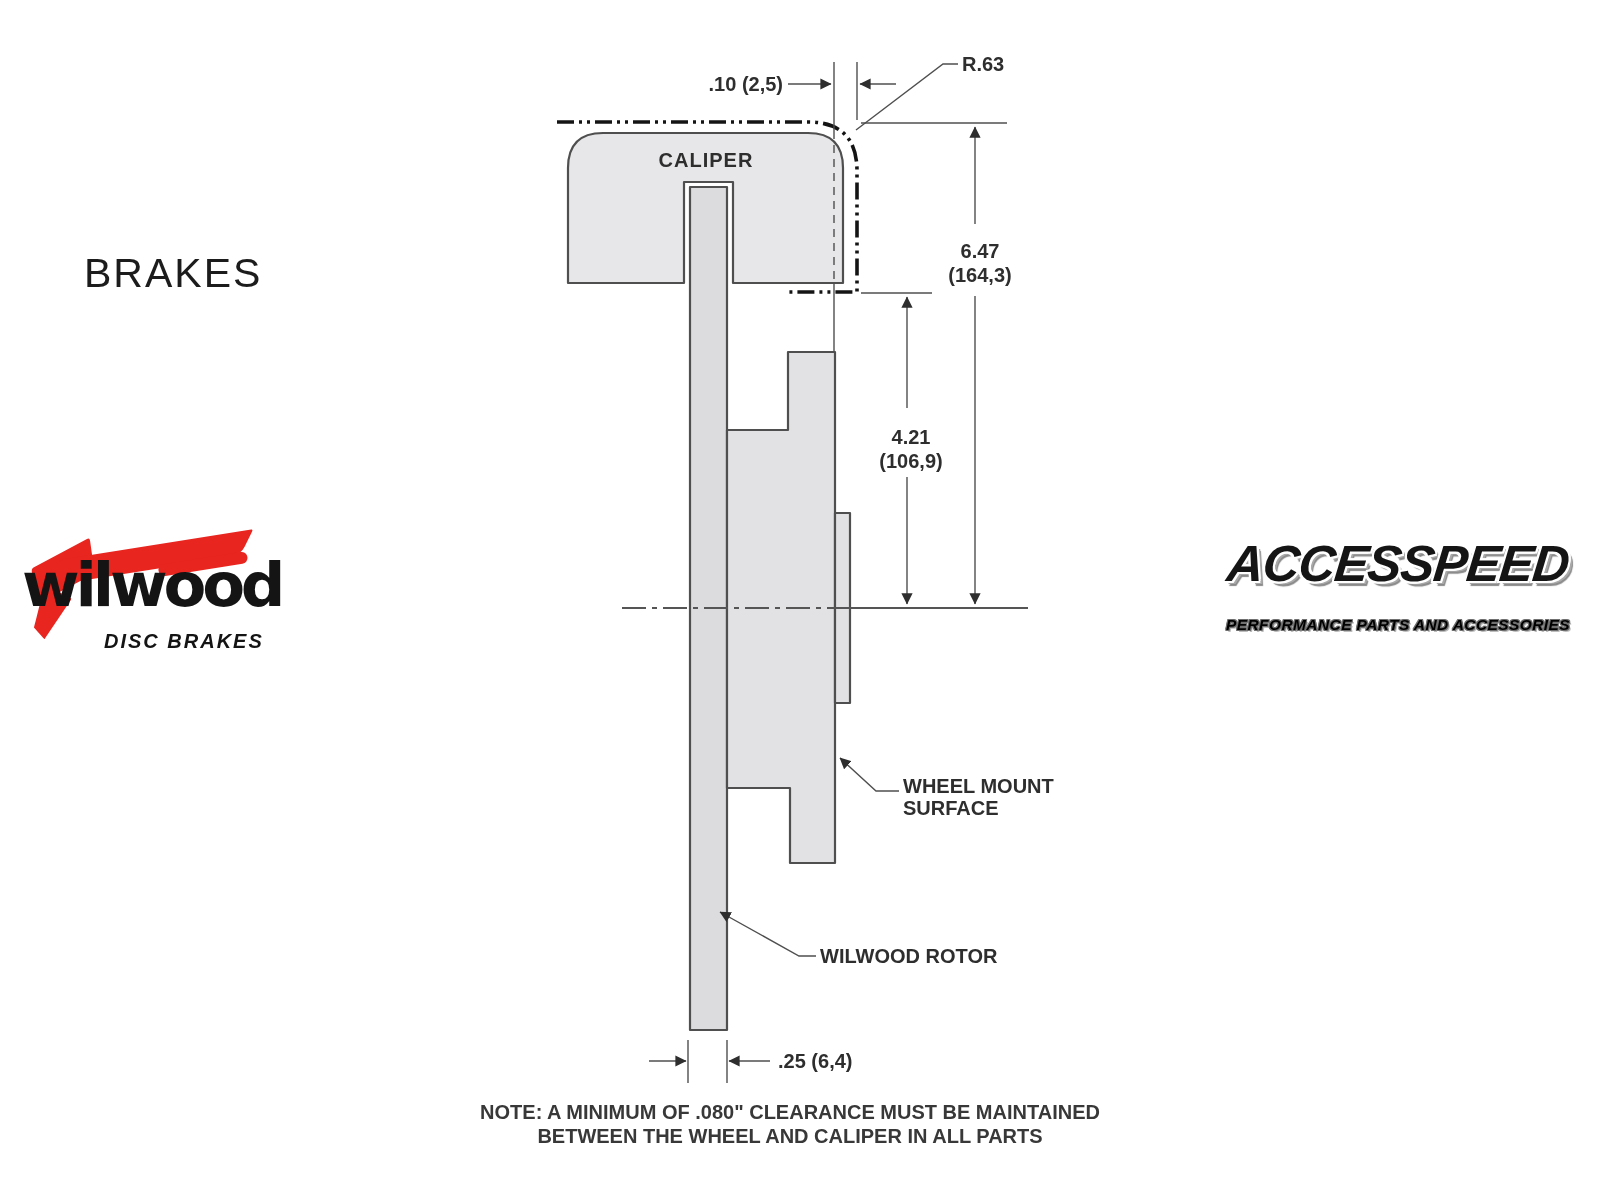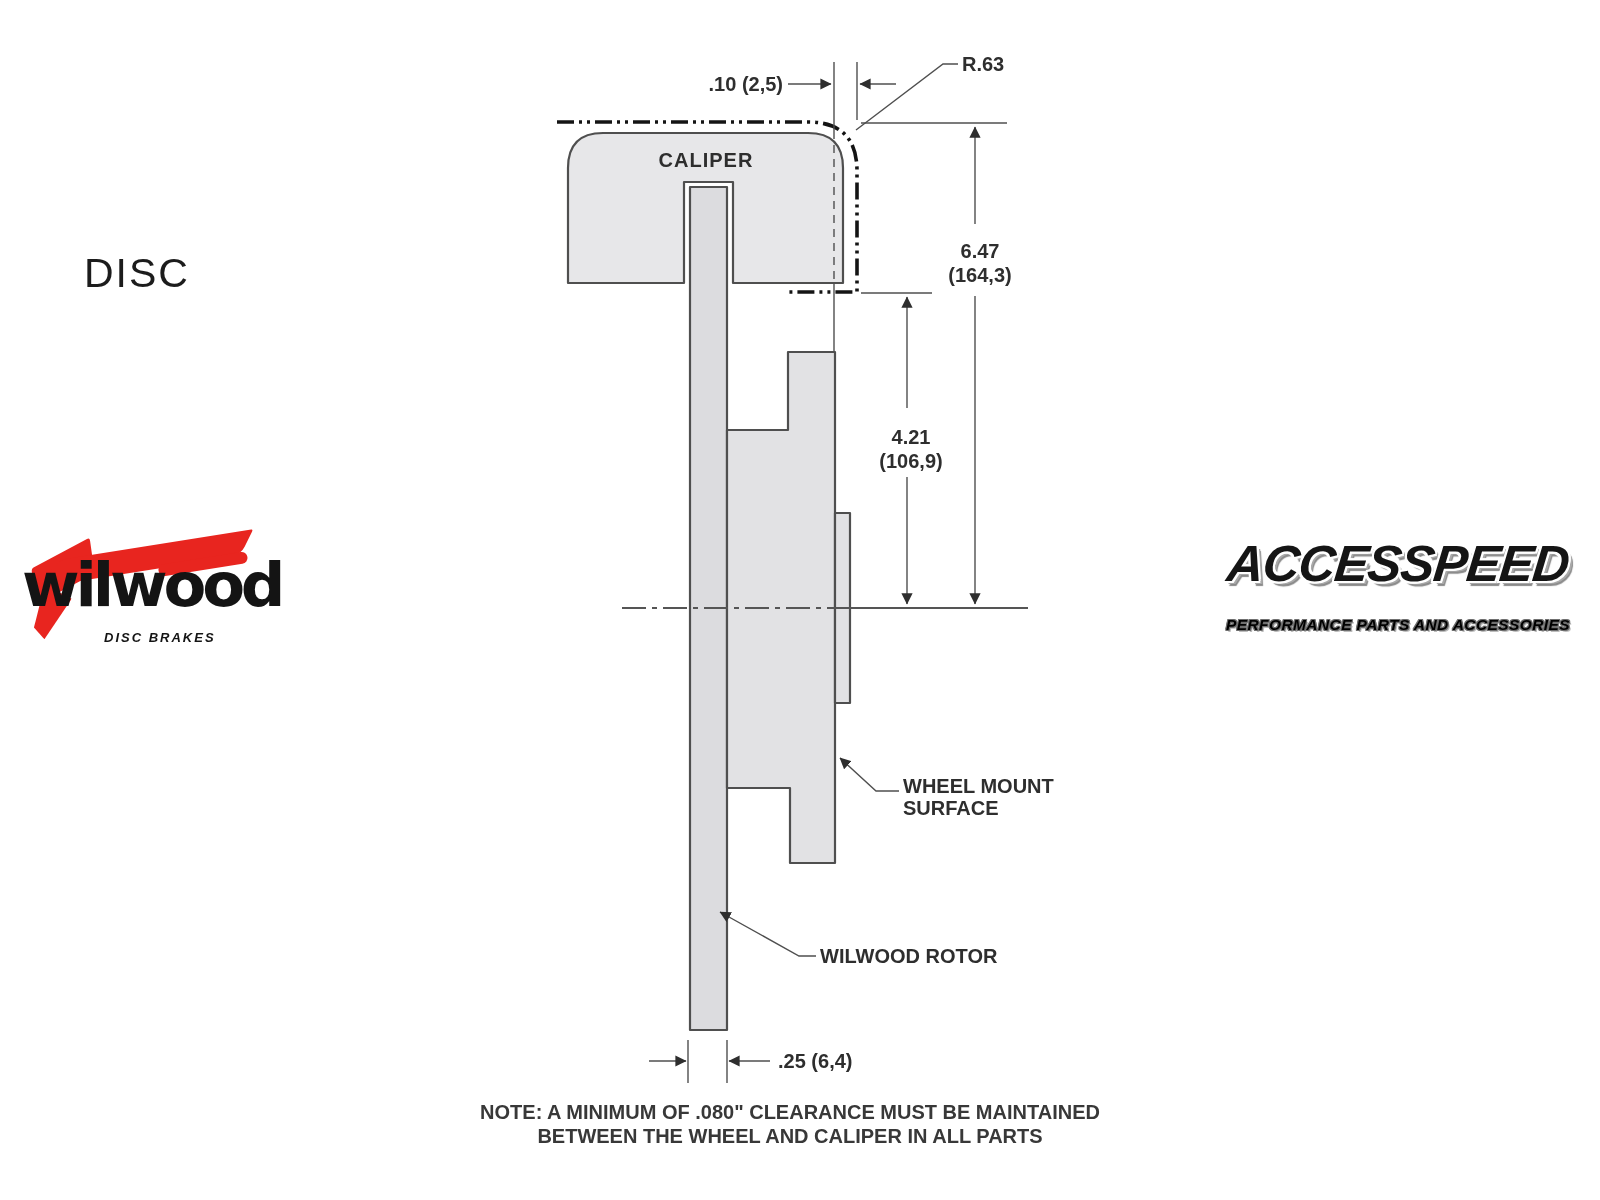--- a/index.html
+++ b/index.html
@@ -27,21 +27,21 @@
   .ww-red2{position:absolute;left:20px;top:18px;width:66px;height:34px;background:#e8251f;
            transform:rotate(-28deg) skewX(-20deg);border-radius:3px;}
   .ww-red3{position:absolute;left:26px;top:52px;width:30px;height:52px;background:#e8251f;
            transform:rotate(18deg);clip-path:polygon(0 0,100% 10%,55% 100%,10% 85%);}
   .ww-red4{position:absolute;left:148px;top:22px;width:90px;height:12px;background:#e8251f;
            transform:rotate(-9deg);border-radius:6px;}
   .ww-script{position:absolute;left:12px;top:14px;font-family:"DejaVu Sans",sans-serif;
              font-weight:bold;font-size:60px;letter-spacing:-4px;color:#141414;
              transform:scaleX(1.04);transform-origin:left;}
   .ww-tag{position:absolute;left:94px;top:94px;font-weight:bold;font-style:italic;
-          font-size:13px;letter-spacing:2px;color:#141414;}
+          font-size:20px;letter-spacing:2px;color:#141414;}
 
   
   .accesspeed-logo{position:absolute;left:1198px;top:534px;width:400px;height:110px;}
   .as-main{position:absolute;left:0;top:0;width:400px;text-align:center;
            font-weight:bold;font-style:italic;font-size:51px;letter-spacing:-1px;color:#151515;
            transform:skewX(-6deg);
            text-shadow:-2px 0 #fff,2px 0 #fff,0 -2px #fff,0 2px #fff,
                        -2px -2px #fff,2px -2px #fff,-2px 2px #fff,2px 2px #fff,
                        4px 3px 0 #a9a9a9,5px 5px 1px #8a8a8a;}
   .as-tag{position:absolute;left:0;top:82px;width:400px;text-align:center;
@@ -108,21 +108,21 @@
     <path class="thin" d="M816 956 L799 956 L720 912" marker-end="url(#ah)"></path>
     <text class="dim-text-sm" x="820" y="963" text-anchor="start">WILWOOD ROTOR</text>
 
     <line class="thin" x1="649" y1="1061" x2="686" y2="1061" marker-end="url(#ah)"></line>
     <line class="thin" x1="770" y1="1061" x2="729" y2="1061" marker-end="url(#ah)"></line>
     <text class="dim-text" x="778" y="1068" text-anchor="start">.25 (6,4)</text>
 
     <text class="dim-text" x="706" y="167" text-anchor="middle" letter-spacing="1">CALIPER</text>
   </svg>
 
-  <div class="front-label">DISC</div>
+  <div class="front-label">BRAKES</div>
 
   <div class="wilwood-logo">
     <div class="ww-red2"></div>
     <div class="ww-red1"></div>
     <div class="ww-red3"></div>
     <div class="ww-red4"></div>
     <div class="ww-script">wilwood</div>
     <div class="ww-tag">DISC BRAKES</div>
   </div>
 

